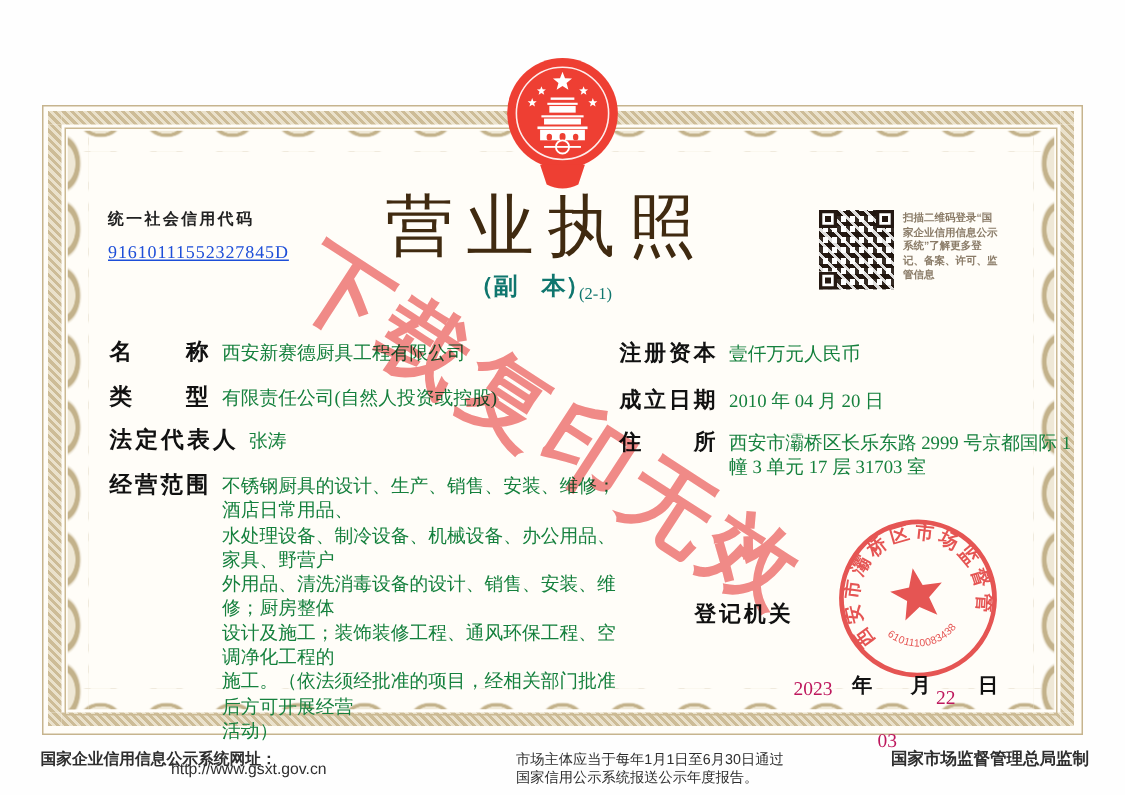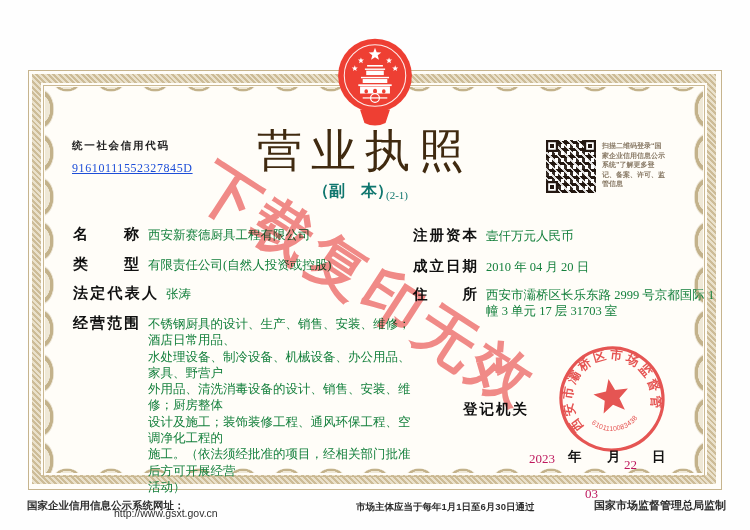--- a/index.html
+++ b/index.html
@@ -60,21 +60,21 @@
   .reg-label{position:absolute;left:463px;top:400px;width:64px;font-size:14.5px;font-weight:bold;color:#111;z-index:10;}
 
   
   .d-num{position:absolute;font-family:"Liberation Serif","DejaVu Serif",serif;font-size:13px;color:#be185d;z-index:10;}
   .d-unit{position:absolute;font-size:13.5px;font-weight:bold;color:#111;z-index:10;}
 
   
   .foot{position:absolute;color:#2e2e2e;z-index:10;}
   .foot-left-label{left:27px;top:499px;font-size:10.5px;font-weight:bold;}
   .foot-url{left:114px;top:507px;font-size:10.5px;}
-  .foot-mid{left:356px;top:501px;font-size:9.5px;font-weight:bold;line-height:11.5px;}
+  .foot-mid{left:344px;top:501px;font-size:9.5px;font-weight:normal;line-height:11.5px;}
   .foot-right{left:594px;top:498px;font-size:11px;font-weight:bold;}
 
   
   .watermark{position:absolute;left:225px;top:146px;transform:rotate(33deg);transform-origin:0 0;
              font-size:60px;font-weight:bold;letter-spacing:5px;white-space:nowrap;
              color:var(--watermark,#ec6a6a);opacity:.78;z-index:40;mix-blend-mode:multiply;
              font-family:"Liberation Serif","DejaVu Serif",serif;}
   .seal{position:absolute;left:556px;top:343px;width:112px;height:112px;z-index:45;
         opacity:.88;mix-blend-mode:multiply;transform:rotate(-10deg);}
 </style>
@@ -243,16 +243,17 @@
       <textPath href="#sealNumArc" textLength="52">6101110083438</textPath>
     </text>
   </svg>
 
   <div class="watermark">下载复印无效</div>
 
   <div class="foot foot-left-label">国家企业信用信息公示系统网址：</div>
   <div class="foot foot-url">http://www.gsxt.gov.cn</div>
   <div class="foot foot-mid">
     <div>市场主体应当于每年1月1日至6月30日通过</div>
+    <div>国家信用公示系统报送公示年度报告。</div>
   </div>
   <div class="foot foot-right">国家市场监督管理总局监制</div>
 
 </div>
 
 </body></html>

